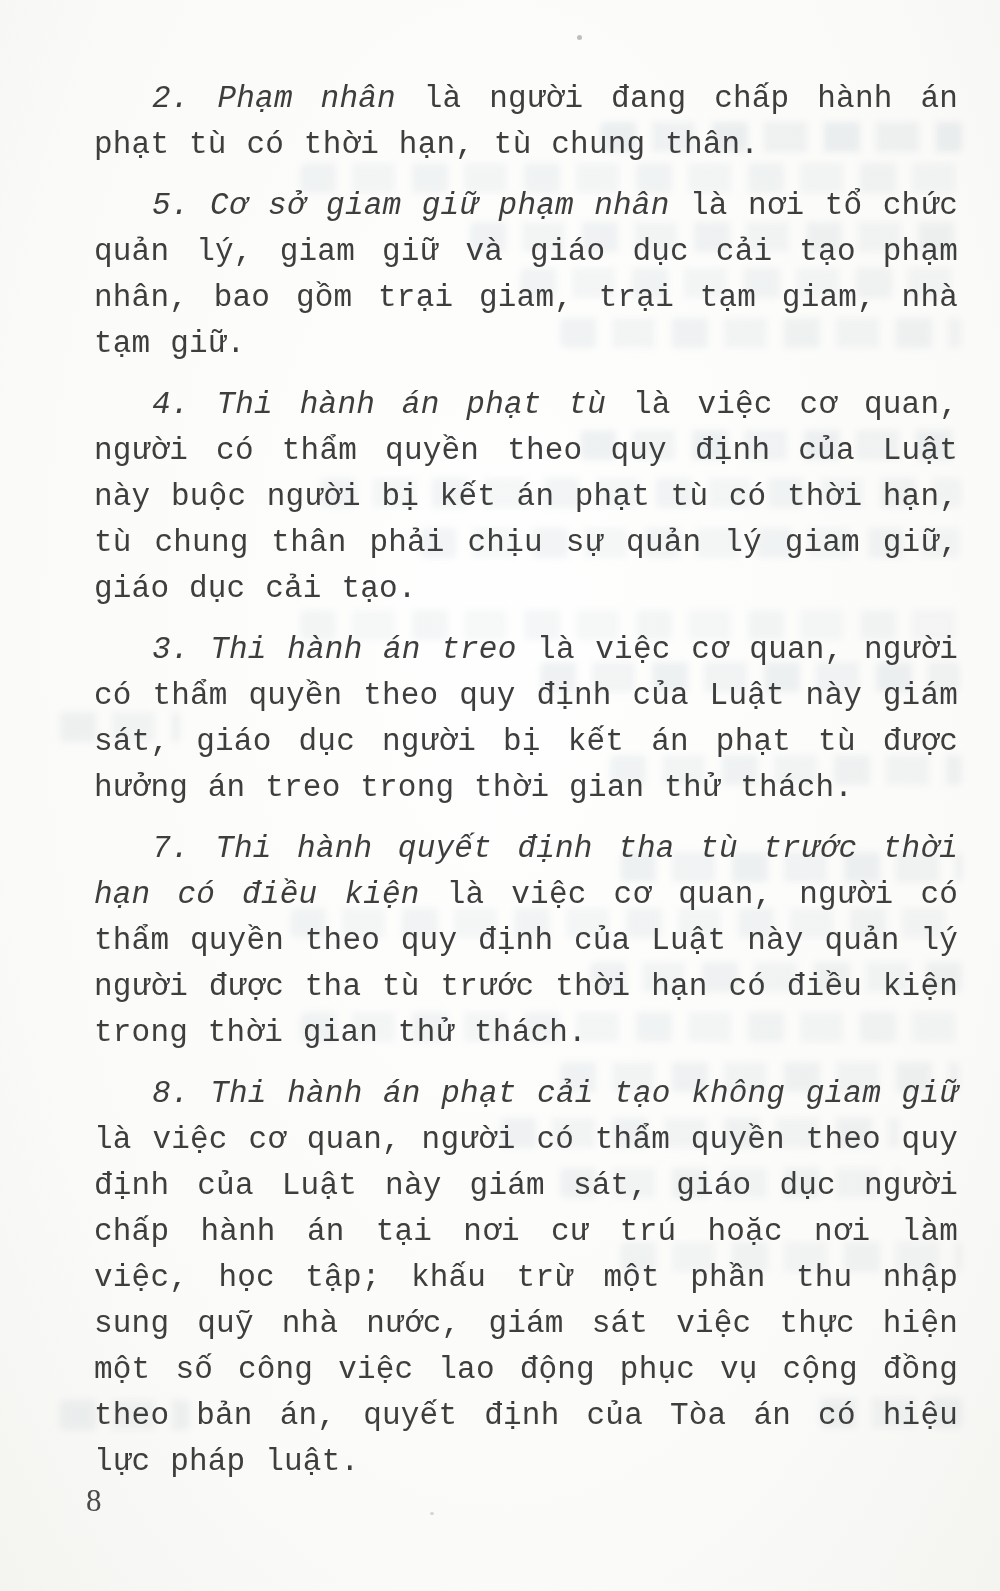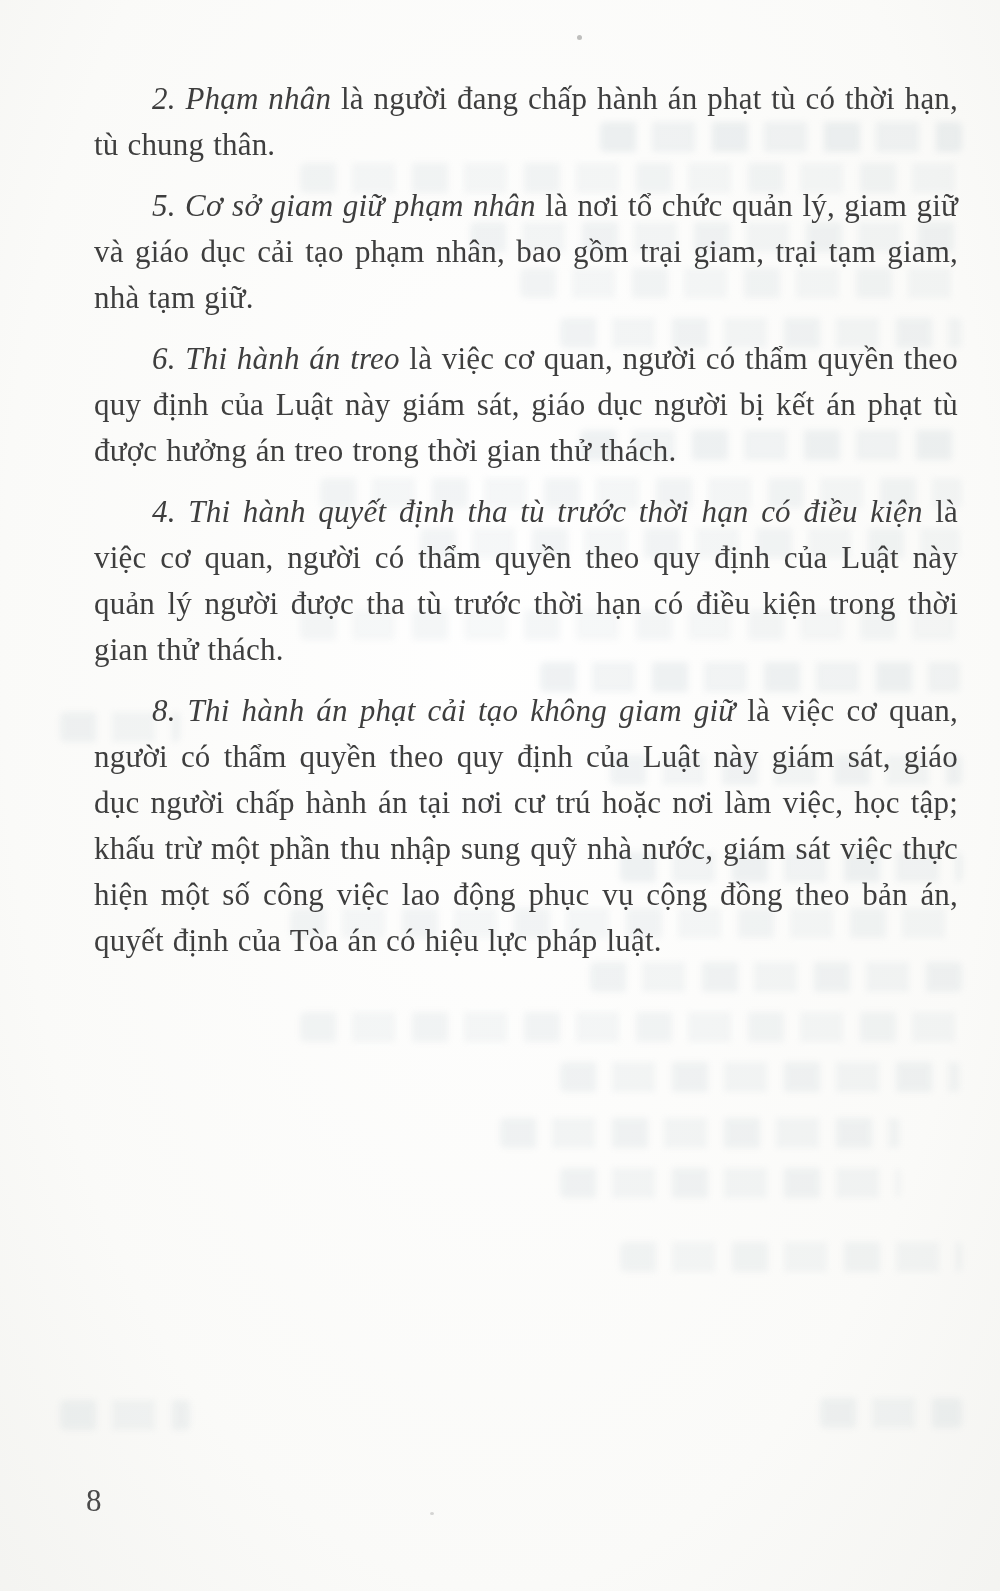--- a/index.html
+++ b/index.html
@@ -28,20 +28,21 @@
     font-size: 31px;
     line-height: 46px;
     text-align: justify;
     letter-spacing: 0.2px;
     word-spacing: 1px;
     hyphens: none;
   }
   .text-block p {
     margin: 0 4px 15px 0;
     text-indent: 58px;
+    font-family: Liberation Mono, monospace;
   }
   .term {
     font-style: italic;
   }
   
   .ghost-layer { position: absolute; inset: 0; pointer-events: none; }
   .ghost {
     position: absolute;
     height: 30px;
     border-radius: 5px;
@@ -97,20 +98,21 @@
     <div class="ghost" style="top:1398px; left:820px; width:142px; opacity:0.4;"></div>
     <div class="ghost" style="top:1400px; left:60px; width:130px; opacity:0.4;"></div>
   </div>
 
   <span class="speck" style="top:35px; left:577px; width:5px; height:5px; opacity:0.55;"></span>
   <span class="speck" style="top:1512px; left:430px; width:4px; height:3px; opacity:0.35;"></span>
 
   <section class="text-block" id="paragraphs">
       <p><span class="term">2. Phạm nhân</span><span> là người đang chấp hành án phạt tù có thời hạn, tù chung thân.</span></p>
       <p><span class="term">5. Cơ sở giam giữ phạm nhân</span><span> là nơi tổ chức quản lý, giam giữ và giáo dục cải tạo phạm nhân, bao gồm trại giam, trại tạm giam, nhà tạm giữ.</span></p>
-      <p><span class="term">6. Thi hành án treo</span><span> là việc cơ quan, người có thẩm quyền theo quy định của Luật này giám sát, giáo dục người bị kết án phạt tù được hưởng án treo trong thời gian thử thách.</span></p>
-      <p><span class="term">4. Thi hành quyết định tha tù trước thời hạn có điều kiện</span><span> là việc cơ quan, người có thẩm quyền theo quy định của Luật này quản lý người được tha tù trước thời hạn có điều kiện trong thời gian thử thách.</span></p>
+      <p><span class="term">4. Thi hành án phạt tù</span><span> là việc cơ quan, người có thẩm quyền theo quy định của Luật này buộc người bị kết án phạt tù có thời hạn, tù chung thân phải chịu sự quản lý giam giữ, giáo dục cải tạo.</span></p>
+      <p><span class="term">3. Thi hành án treo</span><span> là việc cơ quan, người có thẩm quyền theo quy định của Luật này giám sát, giáo dục người bị kết án phạt tù được hưởng án treo trong thời gian thử thách.</span></p>
+      <p><span class="term">7. Thi hành quyết định tha tù trước thời hạn có điều kiện</span><span> là việc cơ quan, người có thẩm quyền theo quy định của Luật này quản lý người được tha tù trước thời hạn có điều kiện trong thời gian thử thách.</span></p>
       <p><span class="term">8. Thi hành án phạt cải tạo không giam giữ</span><span> là việc cơ quan, người có thẩm quyền theo quy định của Luật này giám sát, giáo dục người chấp hành án tại nơi cư trú hoặc nơi làm việc, học tập; khấu trừ một phần thu nhập sung quỹ nhà nước, giám sát việc thực hiện một số công việc lao động phục vụ cộng đồng theo bản án, quyết định của Tòa án có hiệu lực pháp luật.</span></p>
     </section>
 
   <div class="page-number">8</div>
 
 </main>
 
 </body></html>

